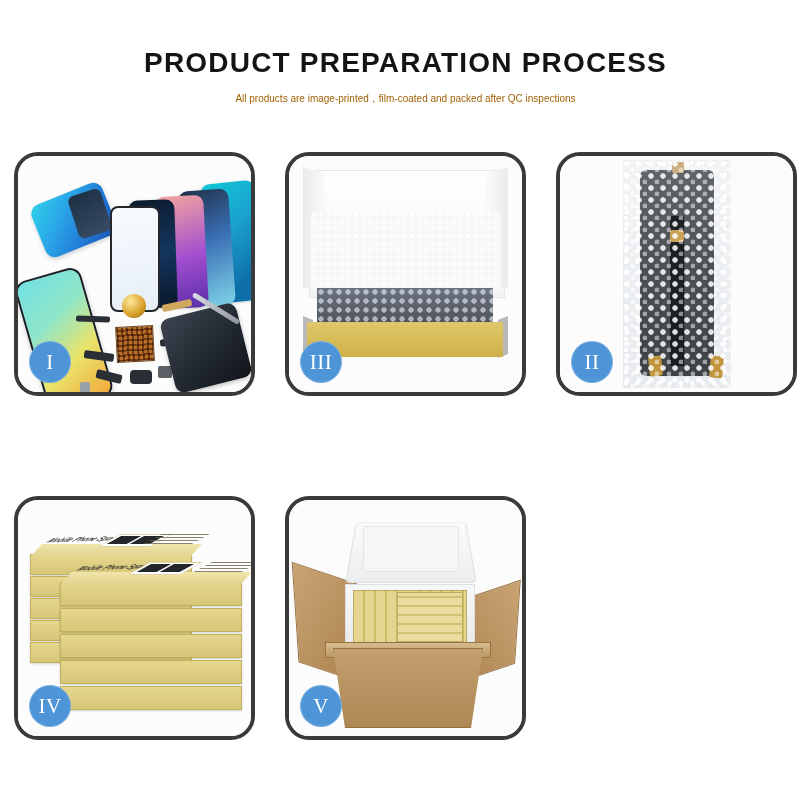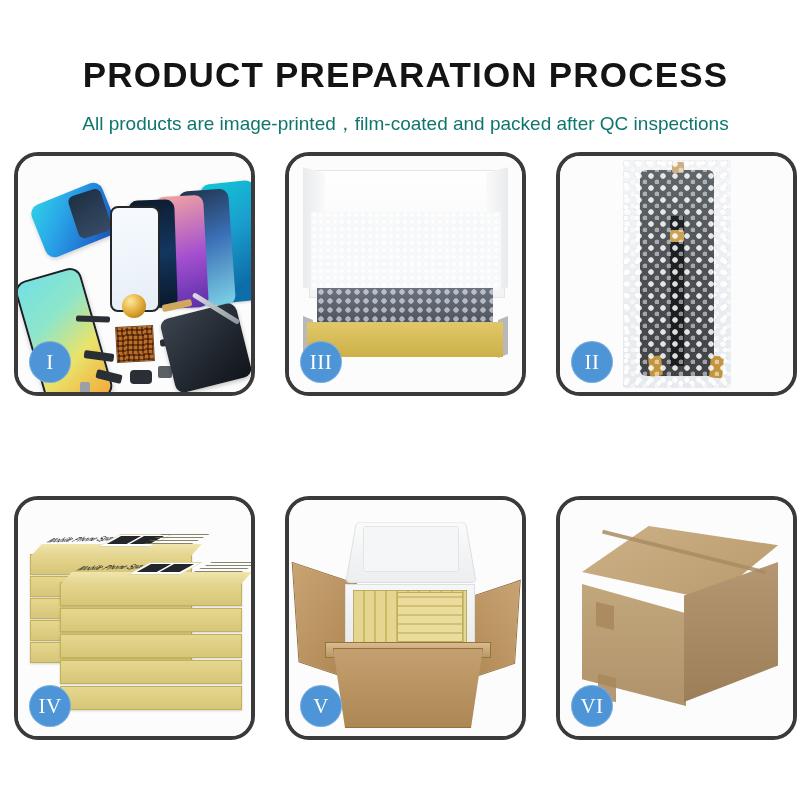--- a/index.html
+++ b/index.html
@@ -16,33 +16,33 @@
     position: relative;
   }
 
   
   .header {
     text-align: center;
     padding-top: 40px;
   }
   .title {
     font-family: "Liberation Sans", sans-serif;
-    font-size: 35px;
+    font-size: 28px;
     font-weight: 700;
     letter-spacing: 1.2px;
     color: #141414;
     line-height: 1.1;
-    margin: 16px;
+    margin: 8px;
     white-space: nowrap;
   }
   .subtitle {
     font-family: "Liberation Sans", sans-serif;
-    font-size: 19px;
+    font-size: 10px;
     font-weight: 400;
-    color: #0f766e;
+    color: #a16207;
     margin: 13px 0 0 0;
     white-space: nowrap;
   }
 
   
   .grid {
     position: absolute;
     left: 14px;
     top: 152px;
     width: 783px;
@@ -445,25 +445,14 @@
       <div class="foam-lid-inner"></div>
       <div class="foam-box"></div>
       <div class="gold-inner"></div>
       <div class="gold-inner2"></div>
       <div class="carton-rim"></div>
       <div class="carton-body"></div>
     </div>
     <div class="badge">V</div>
   </div>
 
-  <div class="panel p6">
-    <div class="panel-stage">
-      <div class="c-top"></div>
-      <div class="c-front"></div>
-      <div class="c-side"></div>
-      <div class="seam"></div>
-      <div class="tape1"></div>
-      <div class="tape2"></div>
-    </div>
-    <div class="badge">VI</div>
-  </div>
 
 </div>
 
 </body></html>

